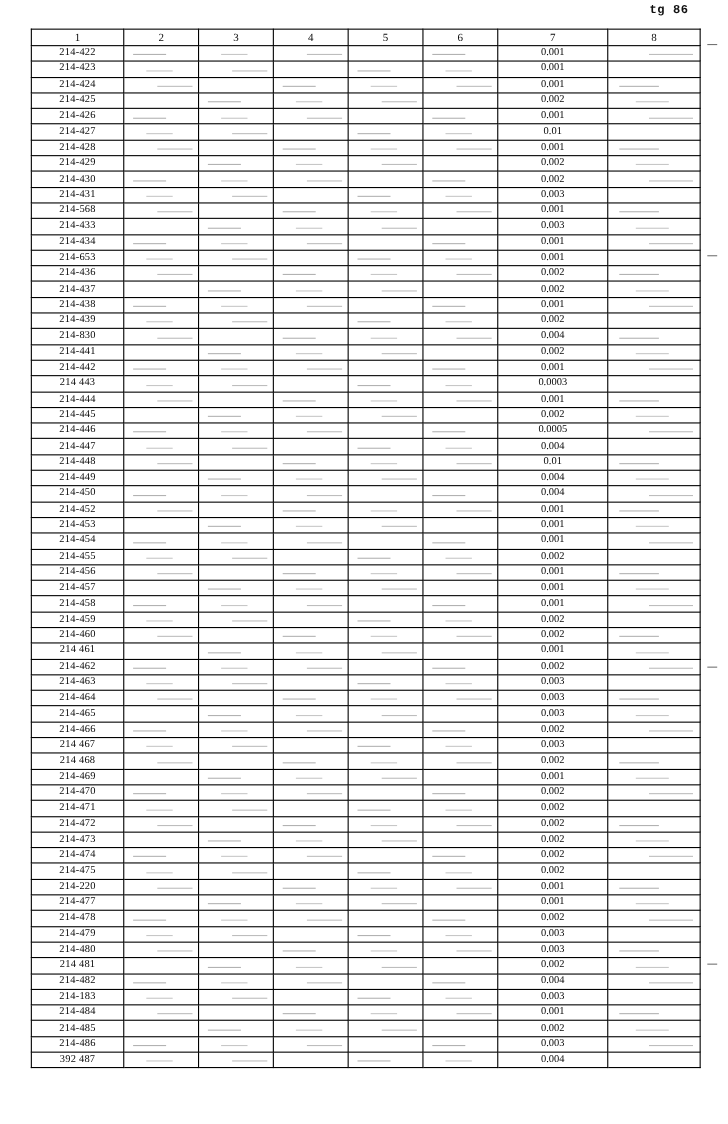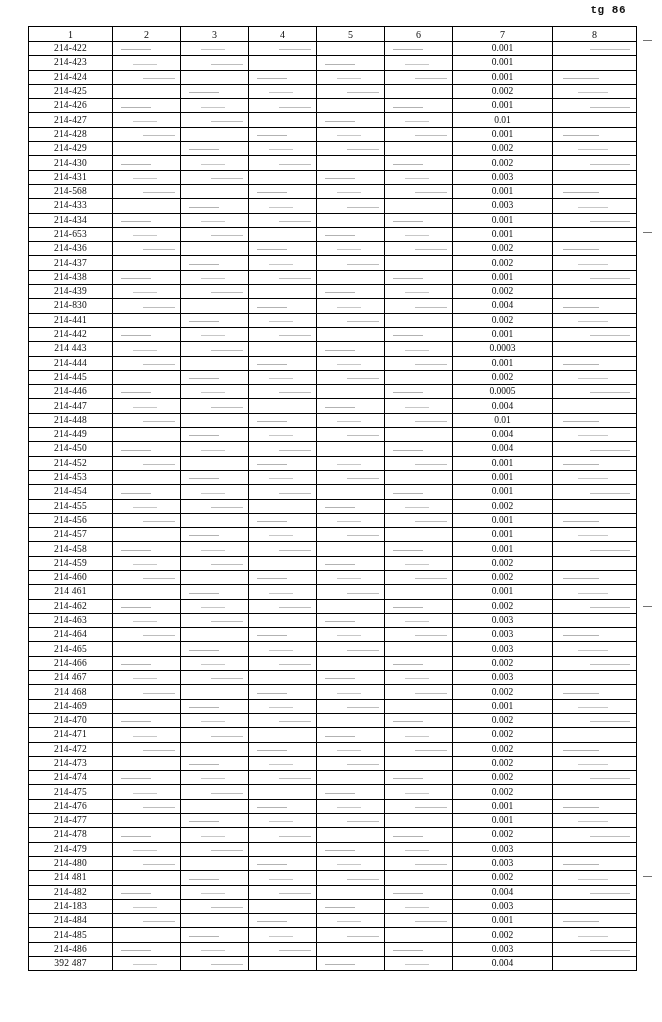--- a/index.html
+++ b/index.html
@@ -668,21 +668,21 @@
             <td class="idcell">214-475</td>
             <td class="valcell smudge smudge2"></td>
             <td class="valcell smudge smudge3"></td>
             <td class="valcell smudge-none"></td>
             <td class="valcell smudge"></td>
             <td class="valcell smudge smudge2"></td>
             <td class="valcell">0.002</td>
             <td class="valcell smudge-none"></td>
           </tr>
           <tr>
-            <td class="idcell">214-476</td>
+            <td class="idcell">214-220</td>
             <td class="valcell smudge smudge3"></td>
             <td class="valcell smudge-none"></td>
             <td class="valcell smudge"></td>
             <td class="valcell smudge smudge2"></td>
             <td class="valcell smudge smudge3"></td>
             <td class="valcell">0.001</td>
             <td class="valcell smudge"></td>
           </tr>
           <tr>
             <td class="idcell">214-477</td>

